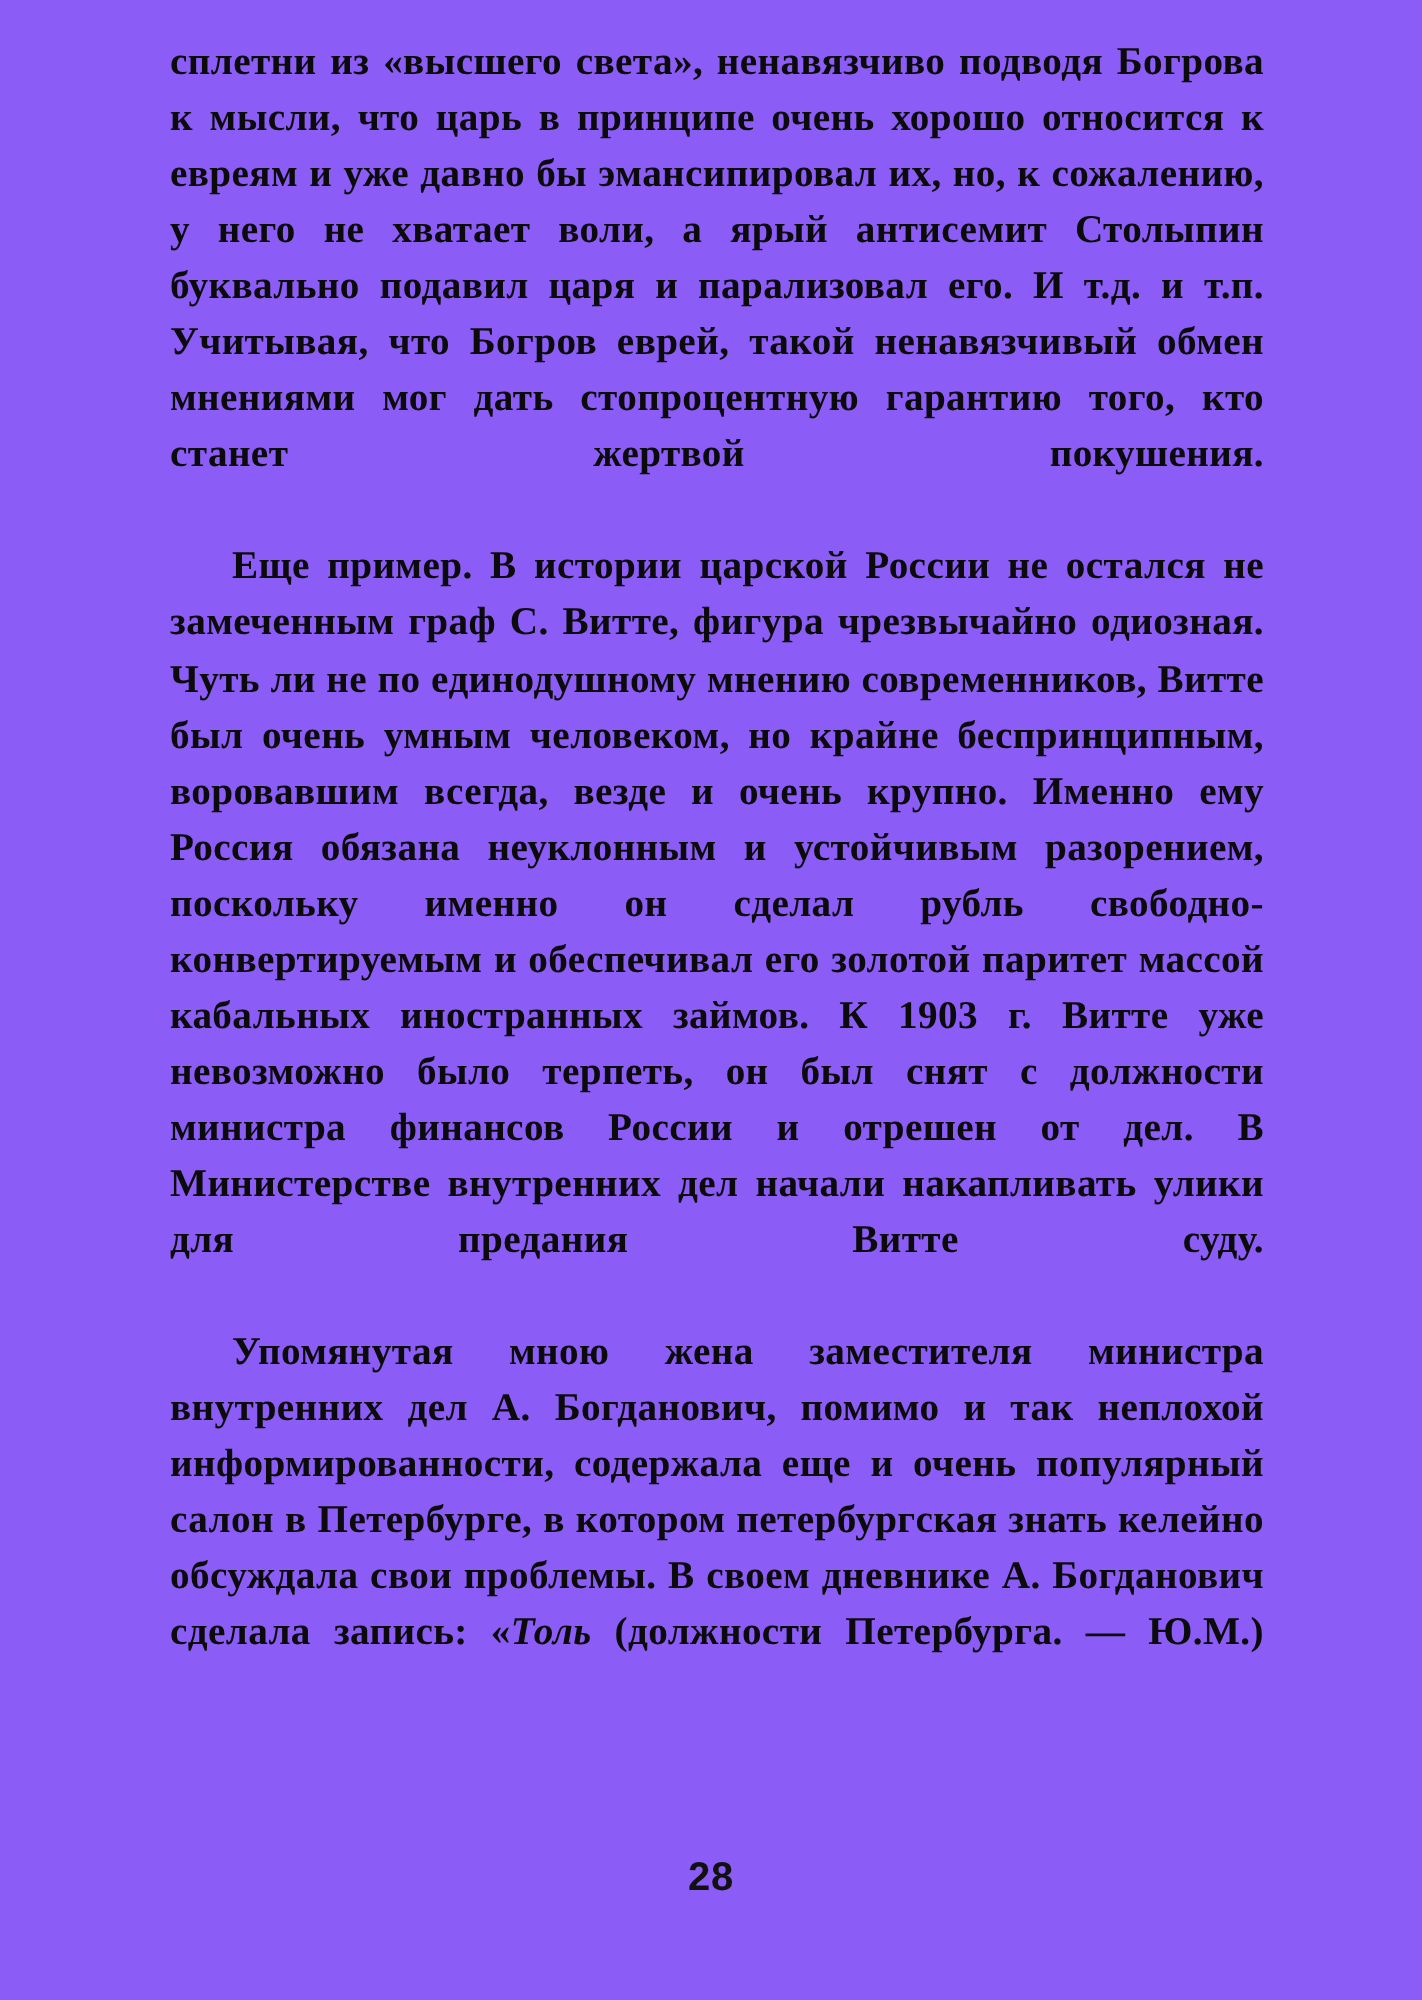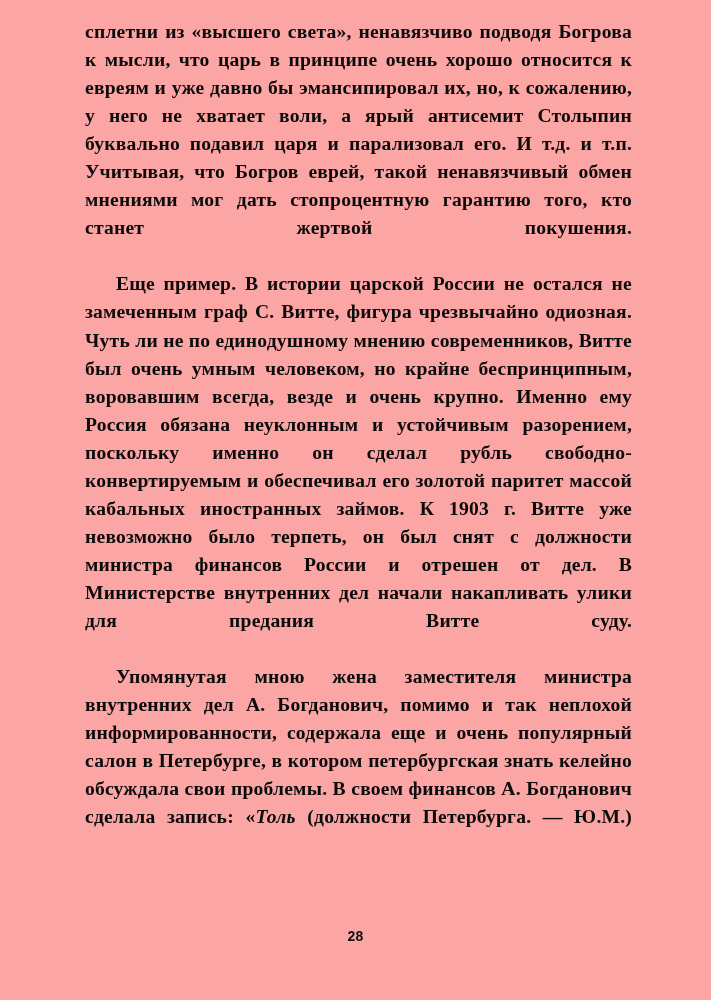--- a/index.html
+++ b/index.html
@@ -17,21 +17,21 @@
     color: #0b0b0b;
     -webkit-font-smoothing: antialiased;
   }
 
   .page {
     position: absolute;
     left: 0;
     top: 0;
     width: 711px;
     height: 1000px;
-    background: #fca5a5;
+    background: #8b5cf6;
   }
 
   .textblock {
     position: absolute;
     left: 85px;
     top: 18px;
     width: 547px;
   }
 
   p.para {
@@ -67,40 +67,40 @@
     font-style: normal;
     font-weight: bold;
   }
 
   .folio {
     position: absolute;
     left: 0;
     top: 928px;
     width: 711px;
     text-align: center;
-    font-size: 14px;
+    font-size: 20px;
     font-weight: bold;
     font-family: "Liberation Sans", "DejaVu Sans", sans-serif;
     letter-spacing: 0.02em;
     color: #111111;
   }
 </style>
 </head>
 <body>
 
 <div class="page">
 
   <div class="textblock">
 
     <p class="para">сплетни из «высшего света», ненавязчиво подводя Богрова к мысли, что царь в принципе очень хорошо относится к евреям и уже давно бы эмансипировал их, но, к сожалению, у него не хватает воли, а ярый антисемит Столыпин буквально подавил царя и парализовал его. И т.д. и т.п. Учитывая, что Богров еврей, такой ненавязчивый обмен мнениями мог дать стопроцентную гарантию того, кто станет жертвой покушения.</p>
 
 
     <p class="para indent">Еще пример. В истории царской России не остался не замеченным граф С. Витте, фигура чрезвычайно одиозная. Чуть ли не по единодушному мнению современников, Витте был очень умным человеком, но крайне беспринципным, воровавшим всегда, везде и очень крупно. Именно ему Россия обязана неуклонным и устойчивым разорением, поскольку именно он сделал рубль свободно-конвертируемым и обеспечивал его золотой паритет массой кабальных иностранных займов. К 1903 г. Витте уже невозможно было терпеть, он был снят с должности министра финансов России и отрешен от дел. В Министерстве внутренних дел начали накапливать улики для предания Витте суду.</p>
 
     <p class="para indent">
-      <span>Упомянутая мною жена заместителя министра внутренних дел А. Богданович, помимо и так неплохой информированности, содержала еще и очень популярный салон в Петербурге, в котором петербургская знать келейно обсуждала свои проблемы. В своем финансов А. Богданович сделала запись: «</span><i class="ital">Толь</i><span class="roman"> (должности Петербурга. — Ю.М.)</span>
+      <span>Упомянутая мною жена заместителя министра внутренних дел А. Богданович, помимо и так неплохой информированности, содержала еще и очень популярный салон в Петербурге, в котором петербургская знать келейно обсуждала свои проблемы. В своем дневнике А. Богданович сделала запись: «</span><i class="ital">Толь</i><span class="roman"> (должности Петербурга. — Ю.М.)</span>
     </p>
 
   </div>
 
   <div class="folio">28</div>
 
 </div>
 
 </body></html>

